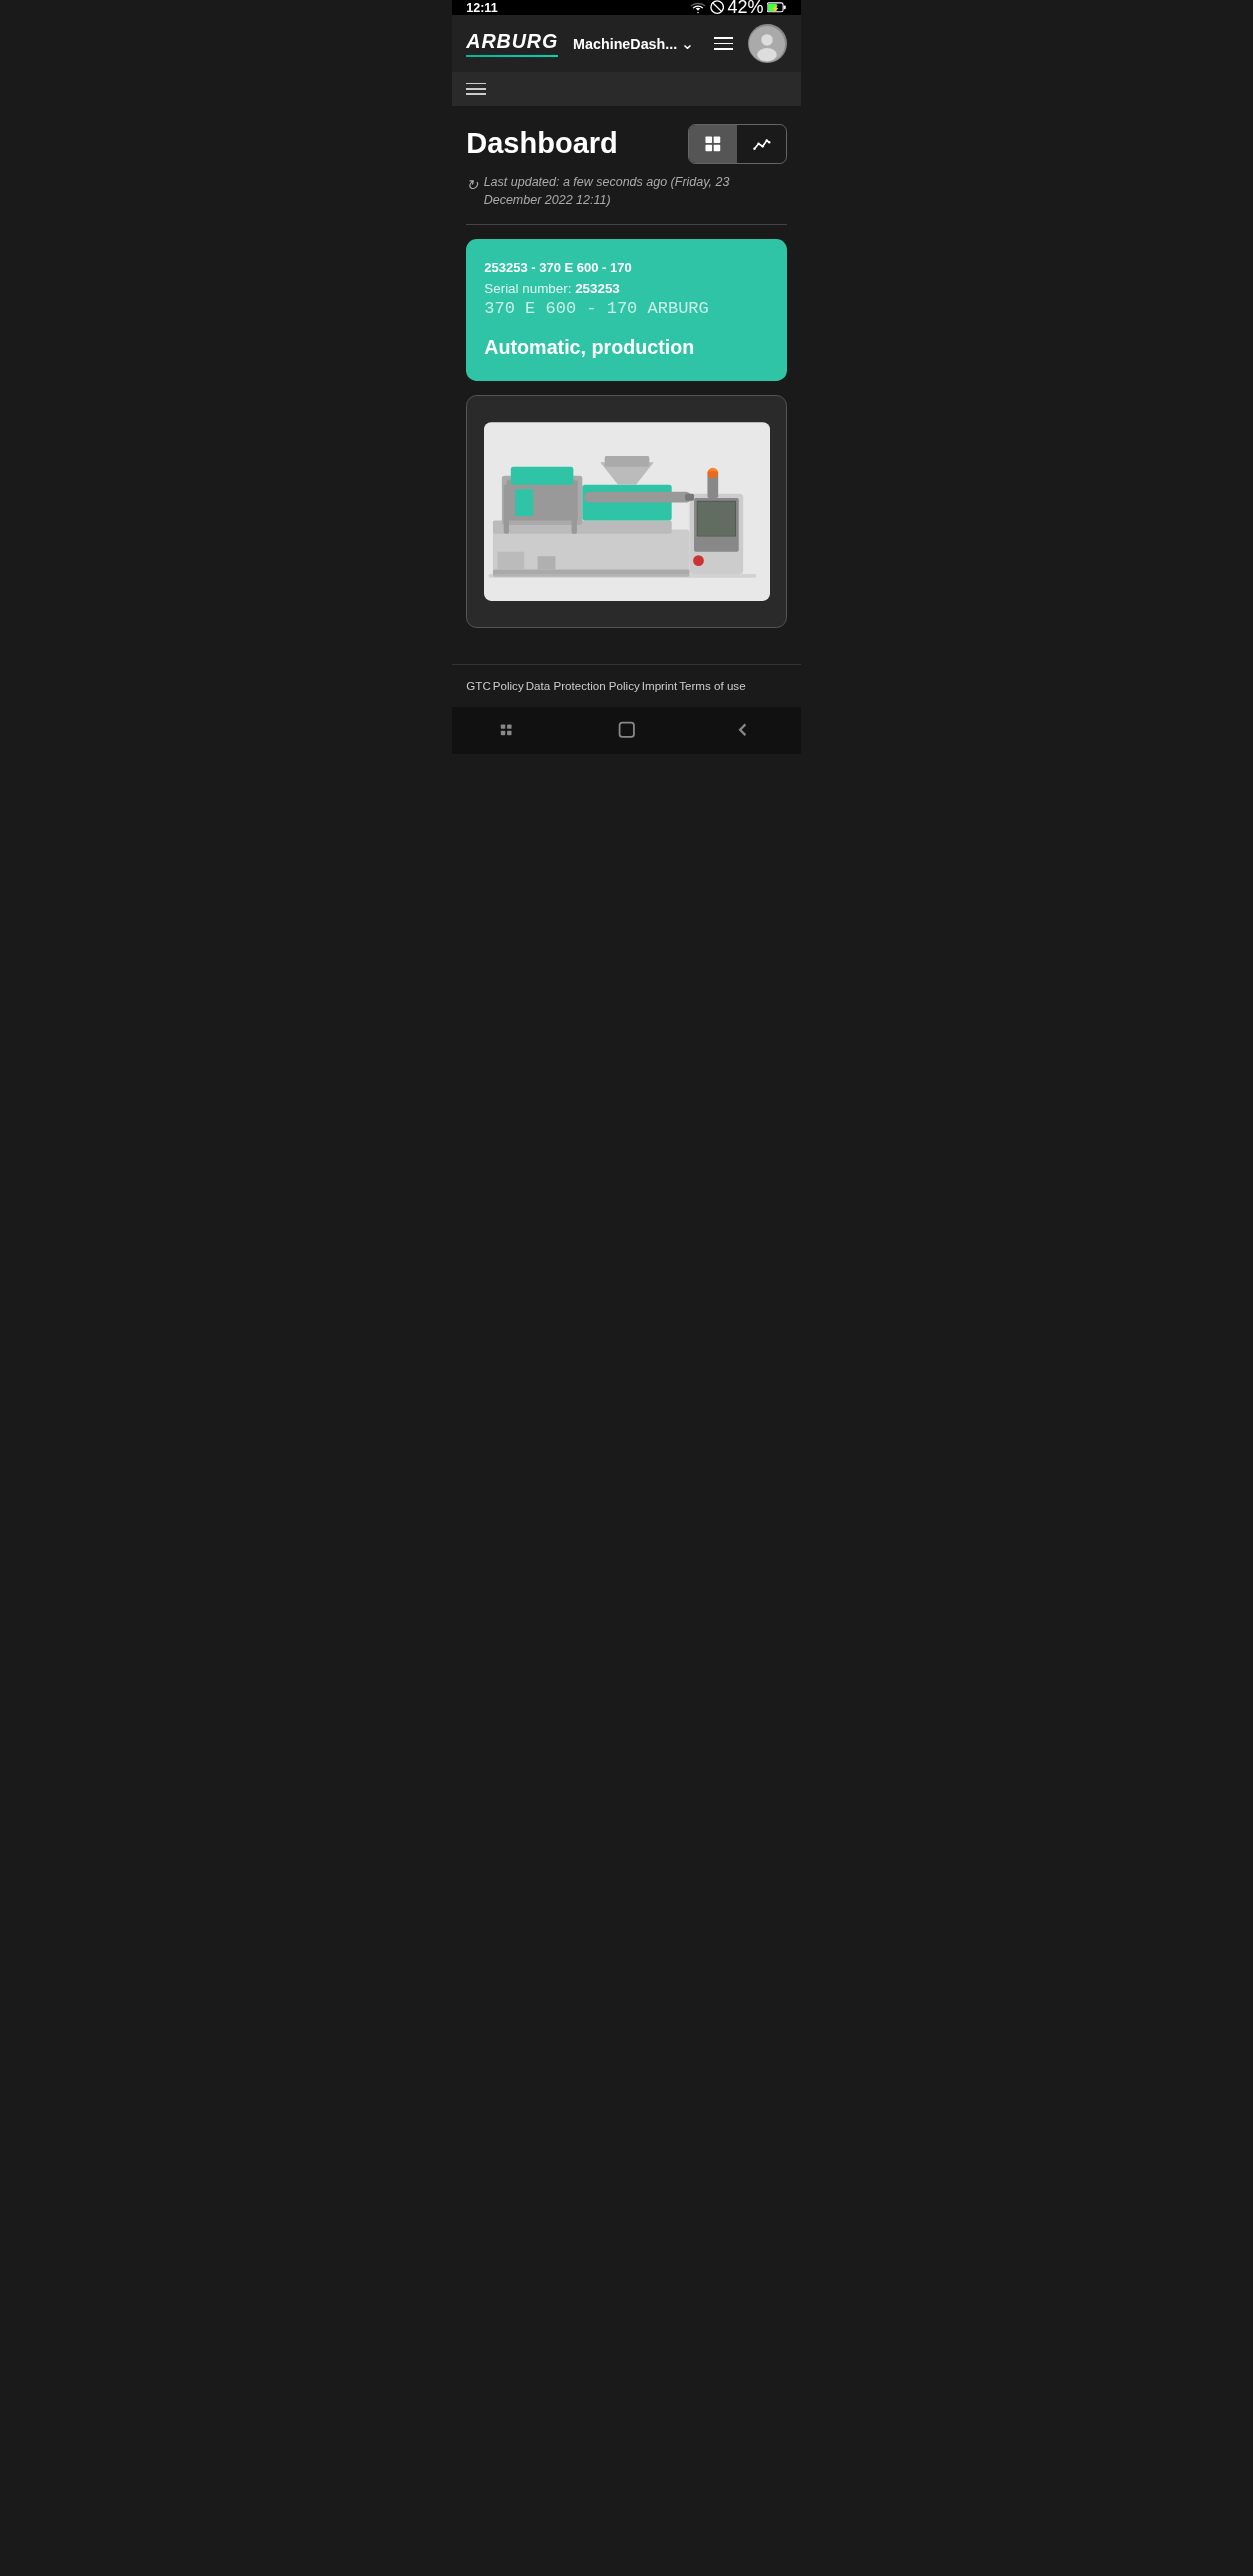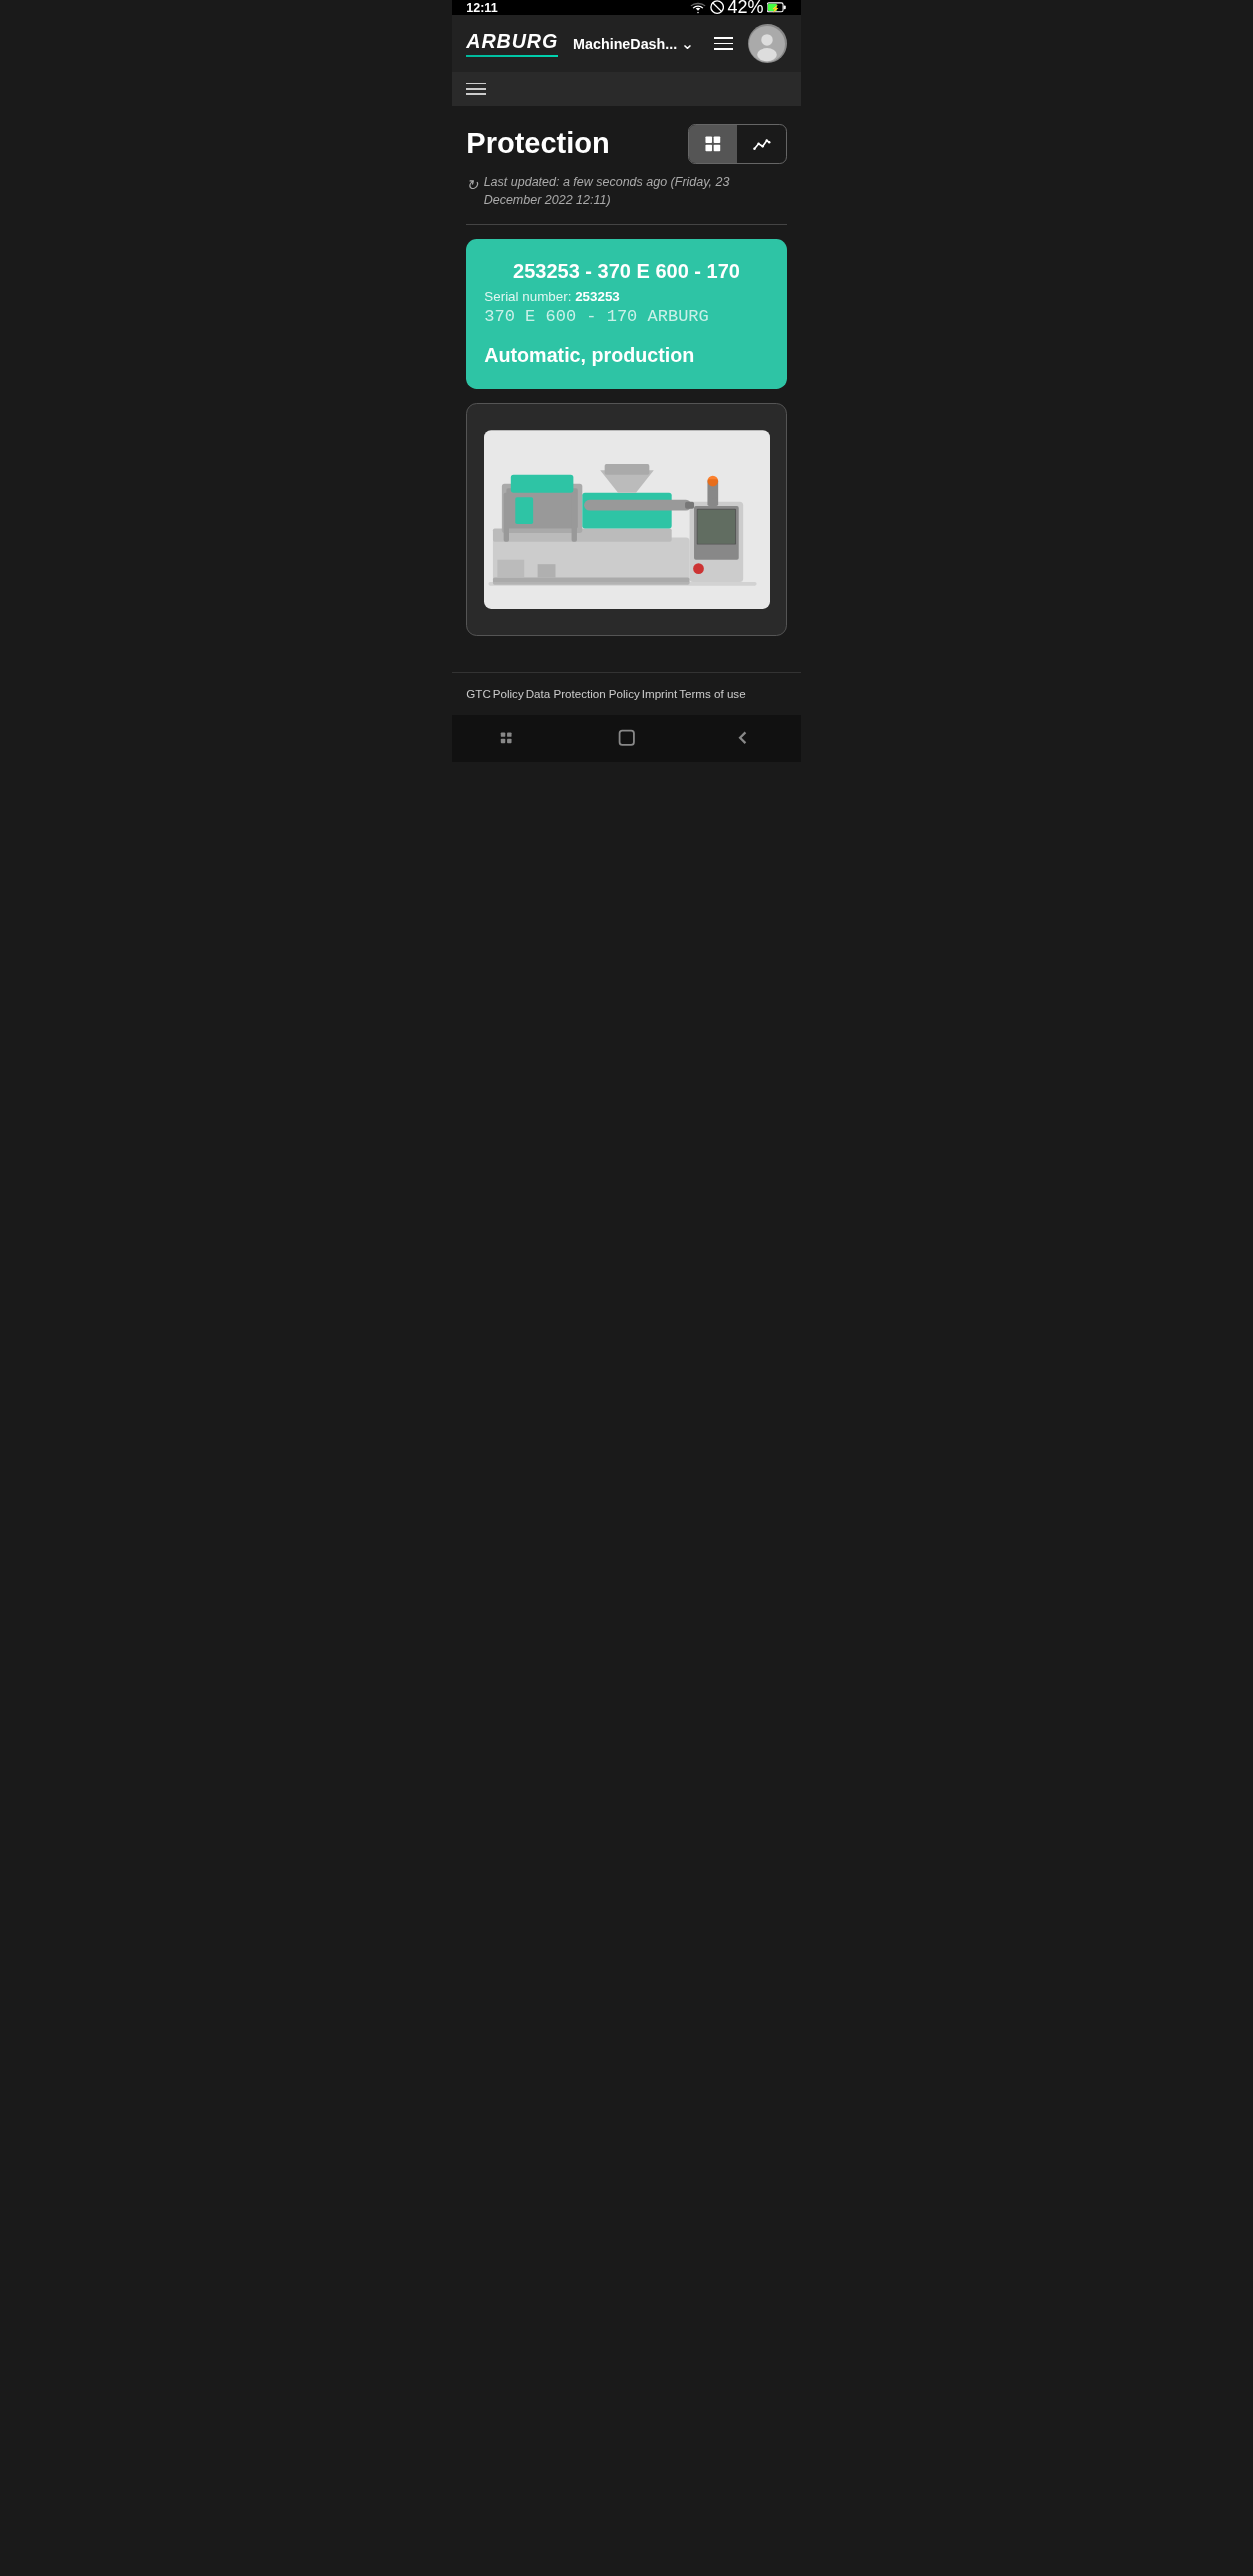--- a/index.html
+++ b/index.html
@@ -220,25 +220,24 @@
 
     
     .machine-card {
       background-color: #2ec4a5;
       border-radius: 10.7px;
       padding: 21.5px 18px;
       margin-bottom: 14.3px;
     }
 
     .machine-name {
-      font-size: 20px;
+      font-size: 13px;
       font-weight: bold;
       color: #ffffff;
       margin-bottom: 5.4px;
-      text-align: center;
     }
 
     .machine-serial-row {
       font-size: 13.4px;
       color: rgba(255,255,255,0.85);
       margin-bottom: 3.6px;
     }
 
     .machine-serial-number {
       font-weight: bold;
@@ -377,21 +376,21 @@
   <div class="sub-hamburger">
     <span></span>
     <span></span>
     <span></span>
   </div>
 </div>
 
 <div class="main-content">
 
   <div class="dashboard-title-row">
-    <h1 class="dashboard-title">Protection</h1>
+    <h1 class="dashboard-title">Dashboard</h1>
     <div class="view-toggle">
       <button class="view-btn active" title="Grid view">
         <svg viewBox="0 0 24 24" fill="white">
           <rect x="3" y="3" width="8" height="8" rx="1"></rect>
           <rect x="13" y="3" width="8" height="8" rx="1"></rect>
           <rect x="3" y="13" width="8" height="8" rx="1"></rect>
           <rect x="13" y="13" width="8" height="8" rx="1"></rect>
         </svg>
       </button>
       <button class="view-btn" title="Chart view">

